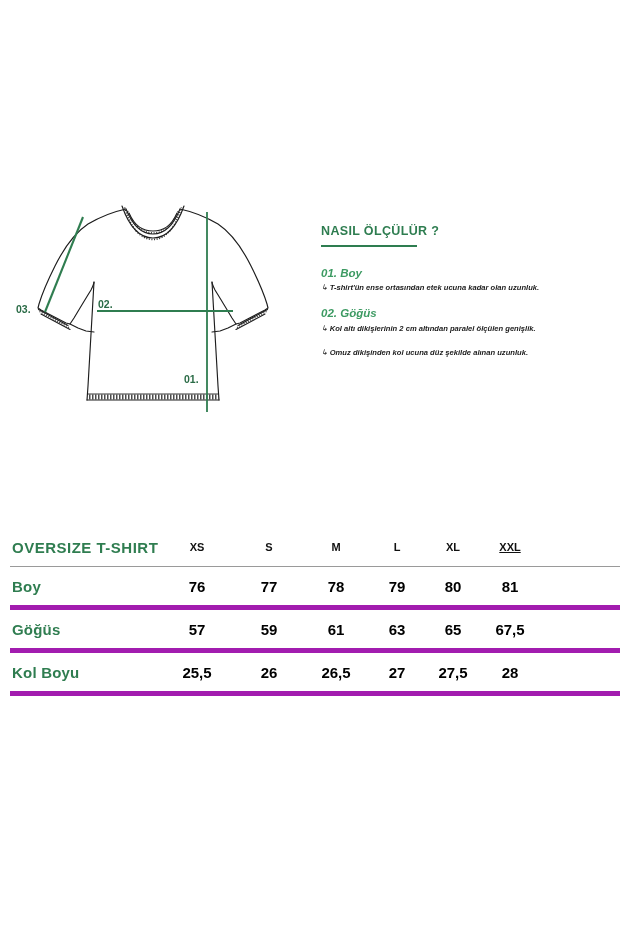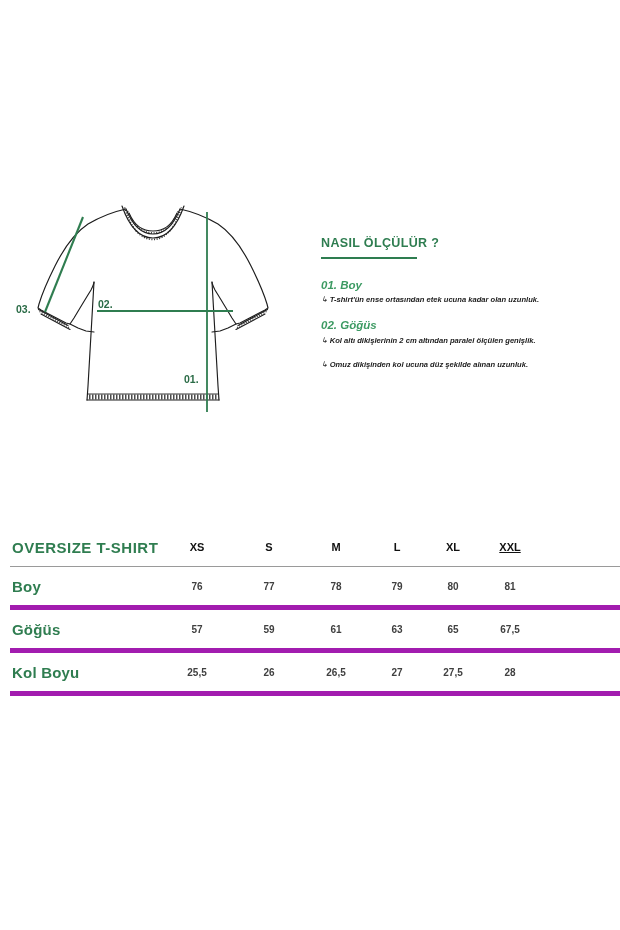--- a/index.html
+++ b/index.html
@@ -39,21 +39,21 @@
     position: absolute;
     left: 321px;
     top: 224px;
     width: 282px;
   }
   .guide-title {
     font-size: 12.5px;
     font-weight: 700;
     letter-spacing: 0.35px;
     color: #2e7d50;
-    margin: 12px 0 5px 0;
+    margin: 0 0 5px 0;
     line-height: 1.25;
   }
   .guide-rule {
     width: 96px;
     height: 2px;
     background: #2e7d50;
     margin: 0 0 20px 0;
   }
   .guide-item {
     margin-bottom: 13px;
@@ -110,22 +110,22 @@
     font-size: 15px;
     font-weight: 700;
     letter-spacing: 0.2px;
     width: 148px;
     padding-left: 2px !important;
   }
   th.label-cell {
     letter-spacing: 0.5px;
   }
   .val-cell {
-    color: #404040;
-    font-size: 10px;
+    color: #000000;
+    font-size: 15px;
     font-weight: 700;
     text-align: center !important;
   }
   th.val-cell {
     font-size: 11px;
     color: #111111;
   }
   .c-xs  { width: 74px; }
   .c-s   { width: 70px; }
   .c-m   { width: 64px; }

